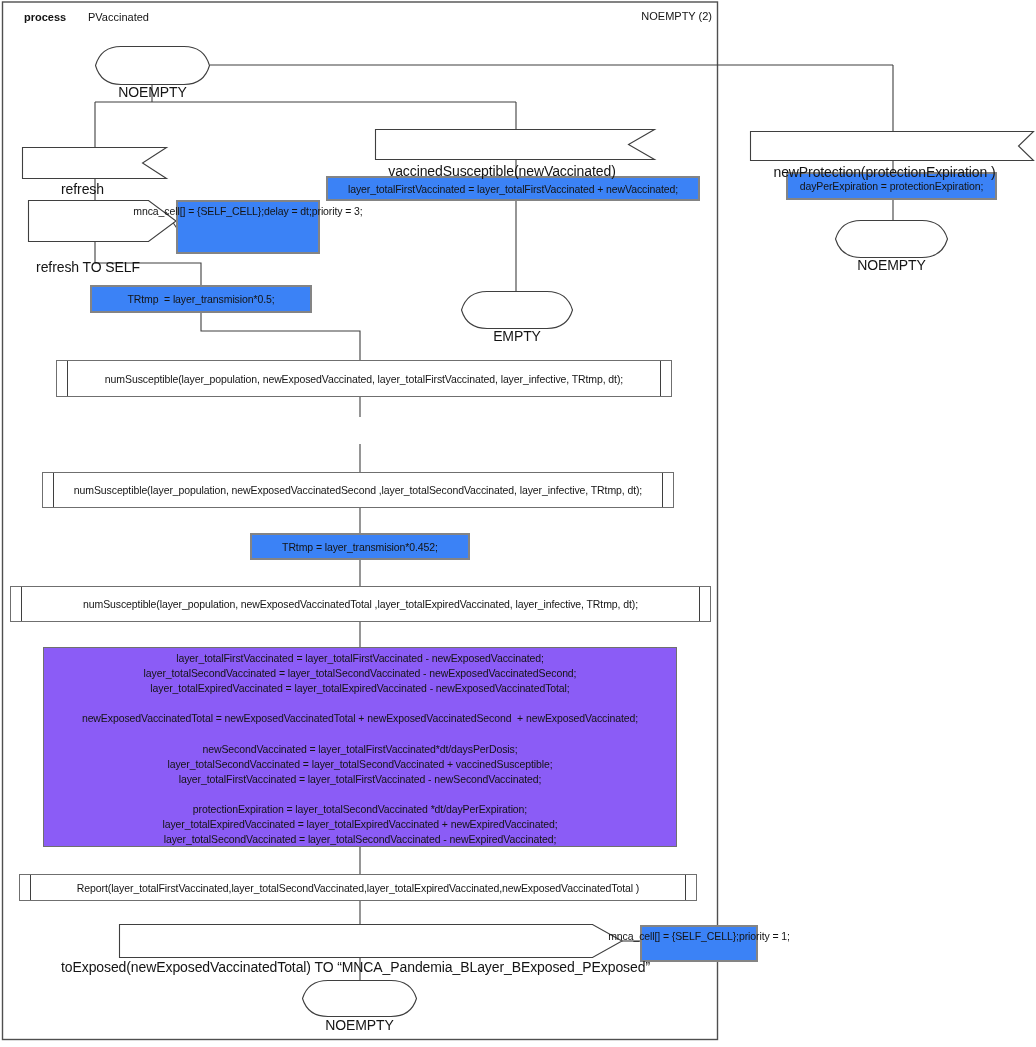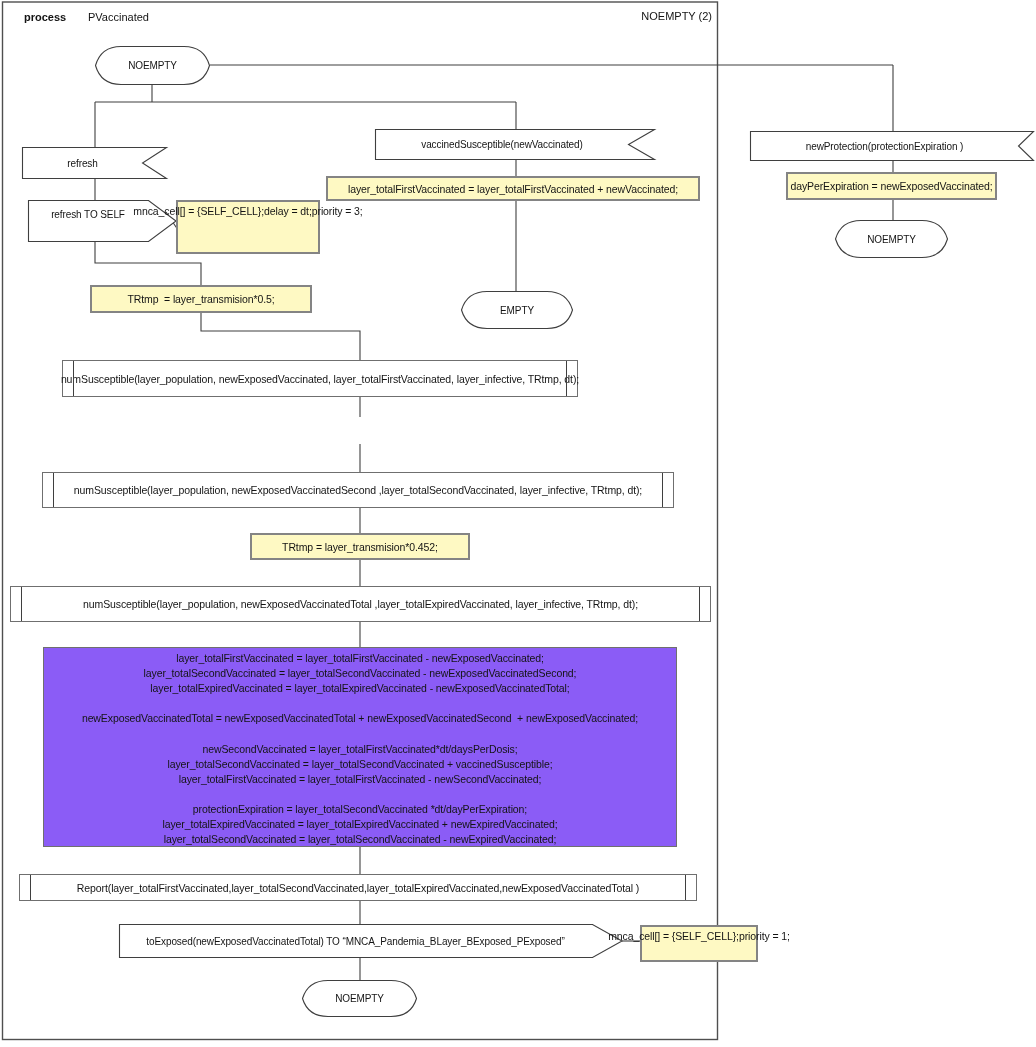--- a/index.html
+++ b/index.html
@@ -3,24 +3,24 @@
 <meta charset="utf-8">
 <style>
   html,body{margin:0;padding:0;background:#fff;}
   #canvas{
     position:relative;width:1036px;height:1047px;background:#ffffff;
     font-family:"Liberation Sans",sans-serif;color:#141414;overflow:hidden;
   }
   #wires{position:absolute;left:0;top:0;z-index:1;}
   .lbl{
     position:absolute;z-index:3;display:flex;align-items:center;justify-content:center;
-    font-size:10px;letter-spacing:-0.1px;white-space:pre;pointer-events:none;
+    font-size:14px;letter-spacing:-0.1px;white-space:pre;pointer-events:none;margin-top:26px;
   }
   .box{
-    position:absolute;z-index:2;background:#fef9c3;border:2px solid #848484;
+    position:absolute;z-index:2;background:#3b82f6;border:2px solid #848484;
     box-sizing:border-box;display:flex;align-items:center;justify-content:center;
     font-size:10.5px;letter-spacing:-0.1px;white-space:pre;
   }
   .box.multi{flex-direction:row;align-items:flex-start;justify-content:center;padding:2px 6px;line-height:14.5px;}
   .call{
     position:absolute;z-index:2;background:#fff;border:1.5px solid #6f6f6f;
     box-sizing:border-box;display:flex;align-items:center;justify-content:center;
     font-size:10.5px;letter-spacing:-0.1px;white-space:pre;
   }
   .call-line{position:absolute;top:0;bottom:0;width:1px;background:#3f3f3f;}
@@ -93,34 +93,34 @@
   <div class="title-text bold" style="left:24px;top:11px;">process</div>
   <div class="title-text" style="left:88px;top:11px;">PVaccinated</div>
   <div class="title-text" style="left:616px;top:10px;width:96px;text-align:right;">NOEMPTY (2)</div>
 
   <div class="lbl" style="left:95px;top:46px;width:115px;height:39px;">NOEMPTY</div>
   <div class="lbl" style="left:461px;top:291px;width:112px;height:38px;">EMPTY</div>
   <div class="lbl" style="left:835px;top:220px;width:113px;height:38px;">NOEMPTY</div>
   <div class="lbl" style="left:302px;top:980px;width:115px;height:37px;">NOEMPTY</div>
 
   <div class="lbl" style="left:22px;top:147px;width:121px;height:32px;">refresh</div>
-  <div class="lbl" style="left:28px;top:189px;width:120px;height:50px;">refresh TO SELF</div>
+  <div class="lbl" style="left:28px;top:216px;width:120px;height:50px;">refresh TO SELF</div>
   <div class="lbl" style="left:375px;top:129px;width:254px;height:31px;">vaccinedSusceptible(newVaccinated)</div>
   <div class="lbl" style="left:750px;top:131px;width:269px;height:30px;">newProtection(protectionExpiration )</div>
   <div class="lbl" style="left:119px;top:924px;width:473px;height:34px;">toExposed(newExposedVaccinatedTotal) TO “MNCA_Pandemia_BLayer_BExposed_PExposed”</div>
 
   <div class="box multi" style="left:176px;top:200px;width:144px;height:54px;">
     <div>mnca_cell[] = {SELF_CELL};</div>
     <div>delay = dt;</div>
     <div>priority = 3;</div>
   </div>
 
   <div class="box" style="left:326px;top:176px;width:374px;height:25px;">layer_totalFirstVaccinated = layer_totalFirstVaccinated + newVaccinated;</div>
 
-  <div class="box" style="left:786px;top:172px;width:211px;height:28px;">dayPerExpiration = newExposedVaccinated;</div>
+  <div class="box" style="left:786px;top:172px;width:211px;height:28px;">dayPerExpiration = protectionExpiration;</div>
 
   <div class="box" style="left:90px;top:285px;width:222px;height:28px;">TRtmp  = layer_transmision*0.5;</div>
 
 
   <div class="box" style="left:250px;top:533px;width:220px;height:27px;">TRtmp = layer_transmision*0.452;</div>
 
   <div class="box multi" style="left:640px;top:925px;width:118px;height:37px;">
     <div>mnca_cell[] = {SELF_CELL};</div>
     <div>priority = 1;</div>
   </div>
@@ -134,21 +134,21 @@
     <div class="codeline"></div>
     <div class="codeline">newSecondVaccinated = layer_totalFirstVaccinated*dt/daysPerDosis;</div>
     <div class="codeline">layer_totalSecondVaccinated = layer_totalSecondVaccinated + vaccinedSusceptible;</div>
     <div class="codeline">layer_totalFirstVaccinated = layer_totalFirstVaccinated - newSecondVaccinated;</div>
     <div class="codeline"></div>
     <div class="codeline">protectionExpiration = layer_totalSecondVaccinated *dt/dayPerExpiration;</div>
     <div class="codeline">layer_totalExpiredVaccinated = layer_totalExpiredVaccinated + newExpiredVaccinated;</div>
     <div class="codeline">layer_totalSecondVaccinated = layer_totalSecondVaccinated - newExpiredVaccinated;</div>
   </div>
 
-  <div class="call" style="left:62px;top:360px;width:516px;height:37px;">
+  <div class="call" style="left:56px;top:360px;width:616px;height:37px;">
     <div class="call-line l"></div>
     <div class="call-line r"></div>
     <span>numSusceptible(layer_population, newExposedVaccinated, layer_totalFirstVaccinated, layer_infective, TRtmp, dt);</span>
   </div>
 
   <div class="call" style="left:42px;top:472px;width:632px;height:36px;">
     <div class="call-line l"></div>
     <div class="call-line r"></div>
     <span>numSusceptible(layer_population, newExposedVaccinatedSecond ,layer_totalSecondVaccinated, layer_infective, TRtmp, dt);</span>
   </div>

